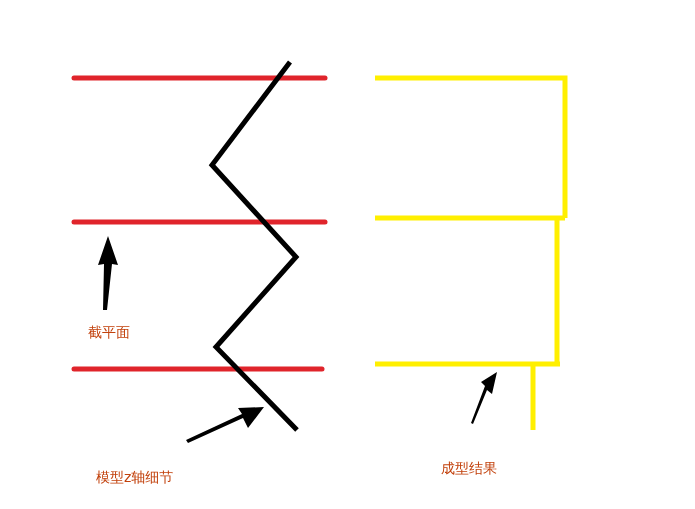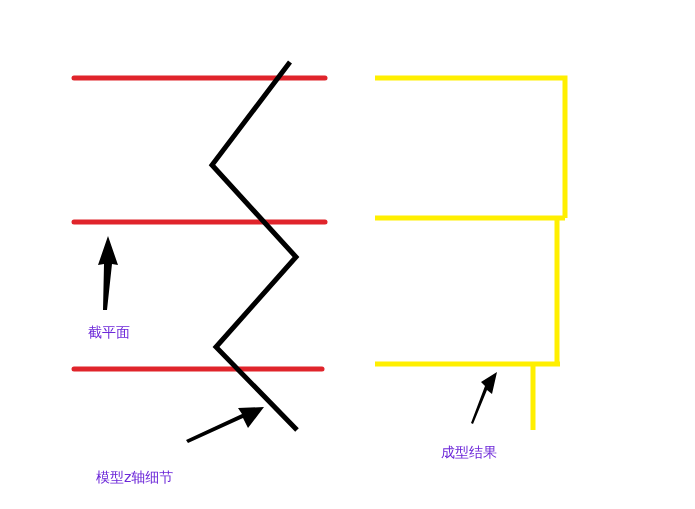--- a/index.html
+++ b/index.html
@@ -1,18 +1,18 @@
 <!DOCTYPE html>
 <html><head>
 <meta charset="utf-8">
 <style>
   html, body { margin:0; padding:0; background:#ffffff; }
   body { width:695px; height:509px; position:relative; overflow:hidden; font-family:"DejaVu Sans", sans-serif; }
   svg { position:absolute; left:0; top:0; }
-  .label { position:absolute; font-size:14px; color:#6d28d9; white-space:nowrap; }
+  .label { position:absolute; font-size:14px; color:#c2410c; white-space:nowrap; }
 </style>
 </head>
 <body>
 
 <svg width="695" height="509" viewBox="0 0 695 509">
 
   <g stroke="#e0242b" stroke-width="5" stroke-linecap="round">
     <line x1="74" y1="78" x2="325" y2="78"></line>
     <line x1="74" y1="222" x2="325" y2="222"></line>
     <line x1="74" y1="369" x2="322" y2="369"></line>
@@ -36,13 +36,13 @@
     <path d="M188,443 L243,418 L248,428 L264,407 L238,408 L242,414 L186,440 Z" fill="#000"></path>
   </g>
 
   <g>
     <path d="M473,424 L487,390 L492,394 L497,372 L481,382 L485,386 L471,423 Z" fill="#000"></path>
   </g>
 </svg>
 
 <div class="label" style="left:88px; top:324px;">截平面</div>
 <div class="label" style="left:96px; top:469px;">模型z轴细节</div>
-<div class="label" style="left:441px; top:444px;font-family:Liberation Serif, serif;">成型结果</div>
+<div class="label" style="left:441px; top:460px;font-family:Liberation Serif, serif;">成型结果</div>
 
 </body></html>

